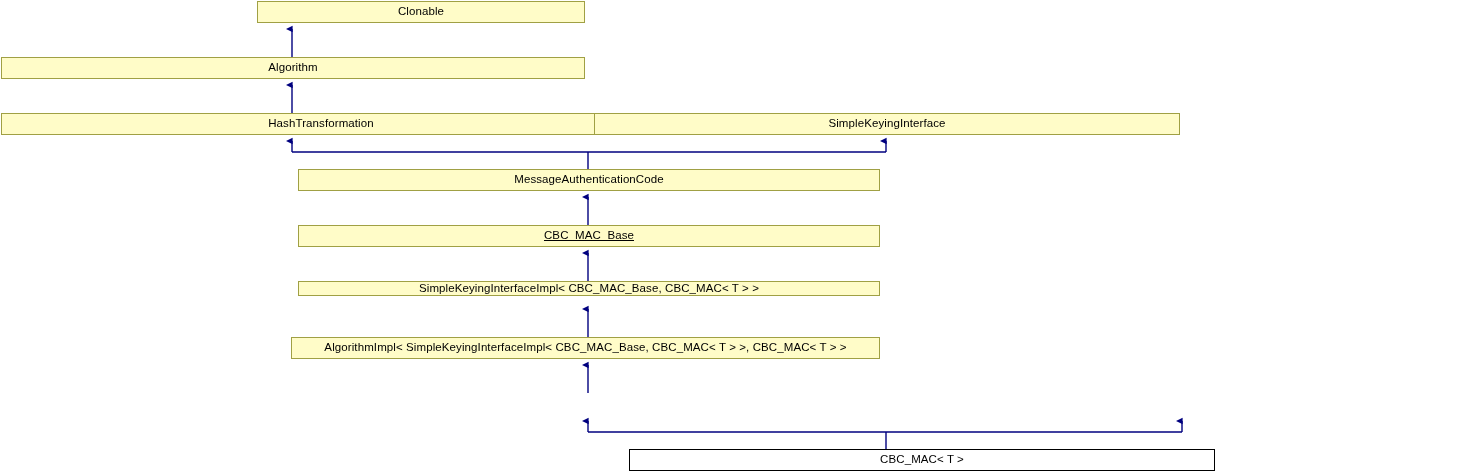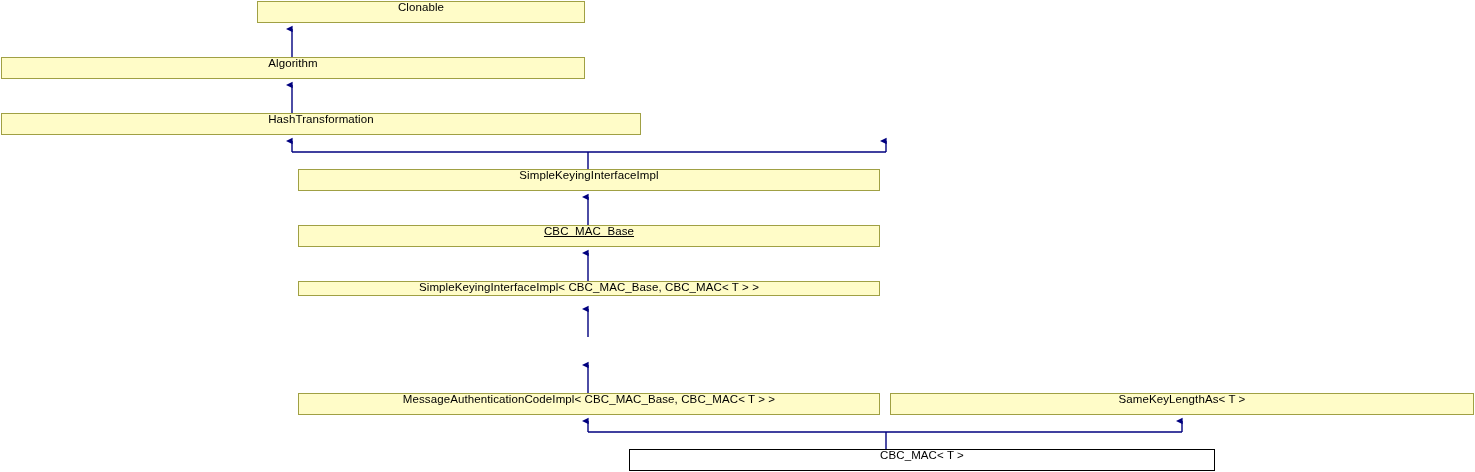--- a/index.html
+++ b/index.html
@@ -24,20 +24,21 @@
     width: 1475px;
     height: 472px;
     pointer-events: none;
   }
   .node {
     position: absolute;
     box-sizing: border-box;
     background: #fffcc8;
     border: 1px solid #a0a044;
     display: flex;
+    align-items: center;
     justify-content: center;
     font-size: 11.5px;
     line-height: 1;
     color: #000000;
     white-space: nowrap;
     letter-spacing: 0.1px;
   }
   .node.leaf {
     background: #ffffff;
     border: 1px solid #000000;
@@ -87,39 +88,39 @@
   </div>
 
   <div class="node" style="left:1px; top:57px; width:584px; height:22px;">
     <span class="node-label">Algorithm</span>
   </div>
 
   <div class="node" style="left:1px; top:113px; width:640px; height:22px;">
     <span class="node-label">HashTransformation</span>
   </div>
 
+  <div class="node" style="left:594px; top:113px; width:586px; height:22px;">
+    <span class="node-label">SimpleKeyingInterface</span>
+  </div>
 
   <div class="node" style="left:298px; top:169px; width:582px; height:22px;">
-    <span class="node-label">SimpleKeyingInterfaceImpl</span>
+    <span class="node-label">MessageAuthenticationCode</span>
   </div>
 
   <div class="node" style="left:298px; top:225px; width:582px; height:22px;text-decoration:underline;">
     <span class="node-label">CBC_MAC_Base</span>
   </div>
 
   <div class="node" style="left:298px; top:281px; width:582px; height:15px;">
     <span class="node-label">SimpleKeyingInterfaceImpl&lt; CBC_MAC_Base, CBC_MAC&lt; T &gt; &gt;</span>
   </div>
 
-
-  <div class="node" style="left:298px; top:393px; width:582px; height:22px;">
-    <span class="node-label">MessageAuthenticationCodeImpl&lt; CBC_MAC_Base, CBC_MAC&lt; T &gt; &gt;</span>
+  <div class="node" style="left:291px; top:337px; width:589px; height:22px;">
+    <span class="node-label">AlgorithmImpl&lt; SimpleKeyingInterfaceImpl&lt; CBC_MAC_Base, CBC_MAC&lt; T &gt; &gt;, CBC_MAC&lt; T &gt; &gt;</span>
   </div>
 
-  <div class="node" style="left:890px; top:393px; width:584px; height:22px;">
-    <span class="node-label">SameKeyLengthAs&lt; T &gt;</span>
-  </div>
+
 
   <div class="node leaf" style="left:629px; top:449px; width:586px; height:22px;">
     <span class="node-label">CBC_MAC&lt; T &gt;</span>
   </div>
 
 </div>
 
 </body></html>

